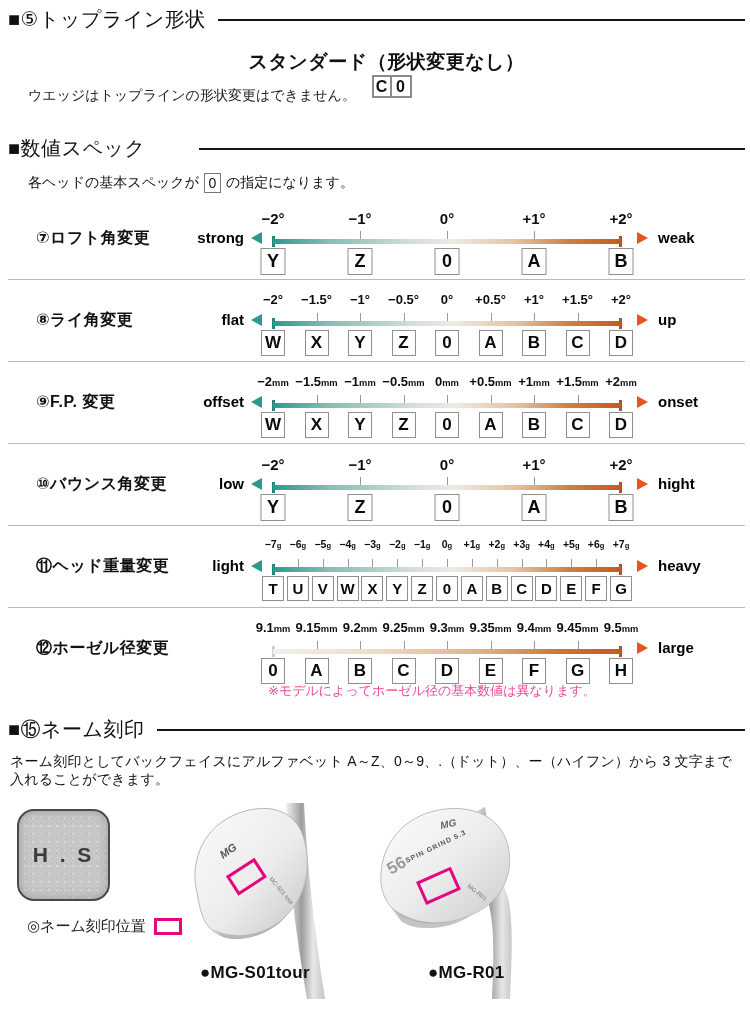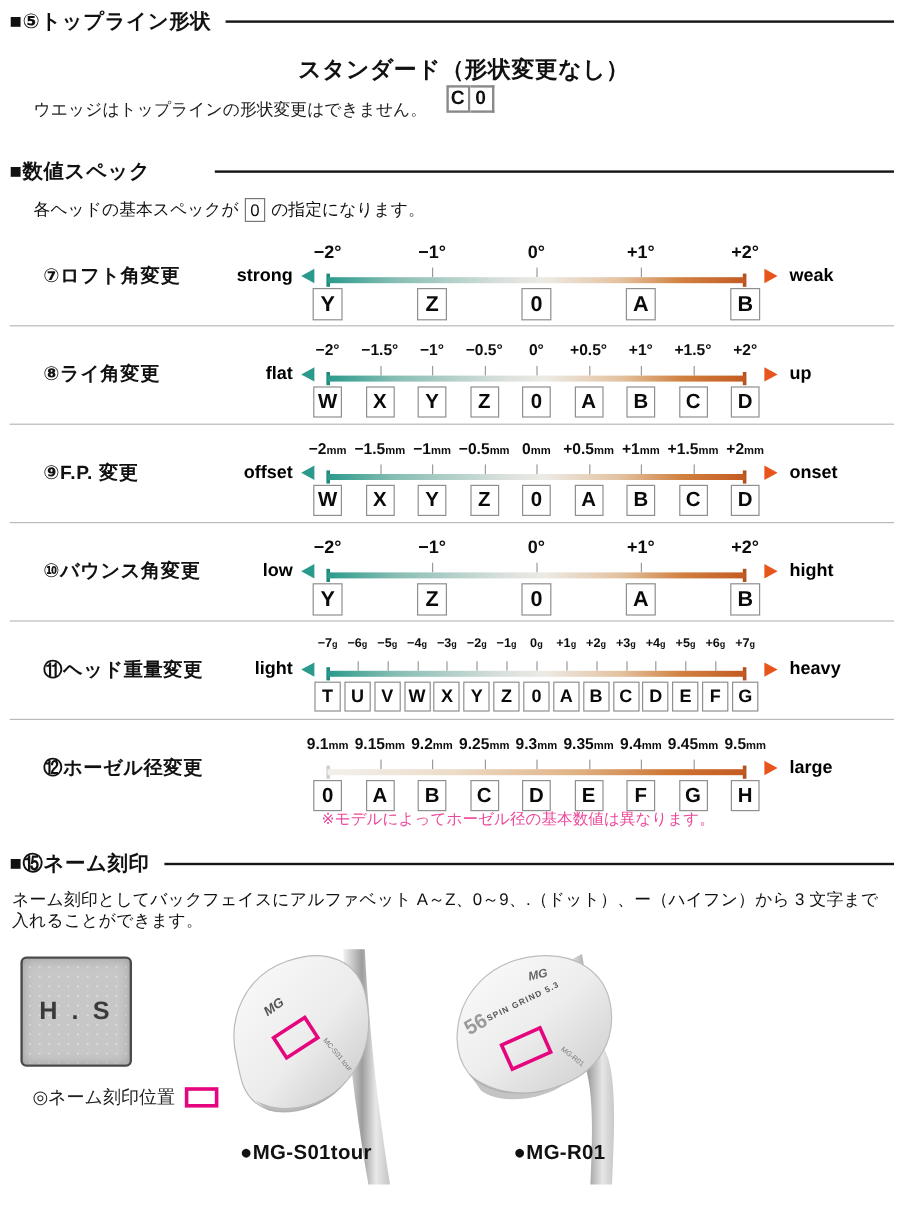--- a/index.html
+++ b/index.html
@@ -7,21 +7,21 @@
   }
   *{margin:0;padding:0;box-sizing:border-box;}
   html,body{background:#fff;}
   body{
     width:750px;height:1022px;overflow:hidden;position:relative;
     font-family:"Liberation Sans","DejaVu Sans",sans-serif;color:#111;
     padding:6px 5px 0 8px;
   }
   
   .sec-head{display:flex;align-items:center;}
-  .sec-title{font-size:17px;font-weight:700;white-space:nowrap;letter-spacing:.5px;}
+  .sec-title{font-size:20px;font-weight:400;white-space:nowrap;letter-spacing:.5px;}
   .rule{flex:1;border-top:2px solid #151515;margin-left:12px;}
   
   .subtitle-row{margin:16px 0 0 20px;display:flex;align-items:center;height:26px;flex-direction:column;}
   .subtitle{font-size:19px;font-weight:700;letter-spacing:.5px;}
   .code-boxes{display:inline-flex;margin-left:10px;}
   .code-box{width:20px;height:23px;border:2px solid #8a8a8a;font-size:16px;font-weight:700;
     text-align:center;line-height:20px;background:#fff;}
   .code-box + .code-box{border-left:none;}
   .note{margin:12px 0 0 20px;font-size:14px;color:#222;}
   
@@ -55,21 +55,21 @@
   .letter{position:absolute;top:38px;transform:translateX(-50%);background:#fff;border:1px solid #8f8f8f;
     text-align:center;font-weight:700;color:#0a0a0a;}
   .n5 .letter{width:25px;height:27px;font-size:18px;line-height:25px;}
   .n9 .letter{width:24px;height:26px;font-size:17px;line-height:24px;}
   .n15 .letter{width:22px;height:25px;font-size:15px;line-height:23px;}
   .hosel-note{margin:-14px 0 0 260px;font-size:13px;color:#ec4899;position:relative;}
   
   .sec3-head{margin-top:16px;}
   .desc{margin:10px 0 0 2px;font-size:14px;color:#111;letter-spacing:.2px;}
   .bottom{position:relative;height:252px;margin-top:12px;}
-  .stamp{position:absolute;left:9px;top:8px;width:93px;height:92px;border:2px solid #4a4a4a;border-radius:5px;
+  .stamp{position:absolute;left:9px;top:8px;width:93px;height:92px;border:2px solid #4a4a4a;border-radius:17px;
     background-color:#c7c7c7;
     background-image:radial-gradient(#b5b5b5 14%,transparent 16%),radial-gradient(#dcdcdc 12%,transparent 14%);
     background-size:5px 5px,8px 8px;background-position:0 0,2px 3px;
     box-shadow:inset 0 0 10px #9d9d9d;
     display:flex;align-items:center;justify-content:center;}
   .stamp-text{font-size:21px;font-weight:700;color:#3a3a3a;letter-spacing:3px;}
   .legend{position:absolute;left:19px;top:116px;display:flex;align-items:center;font-size:15px;color:#222;}
   .pink-rect{display:inline-block;width:28px;height:17px;border:3px solid var(--pink);margin-left:8px;background:#fff;}
   .club{position:absolute;top:0;}
   .club1{left:175px;width:160px;height:200px;}

